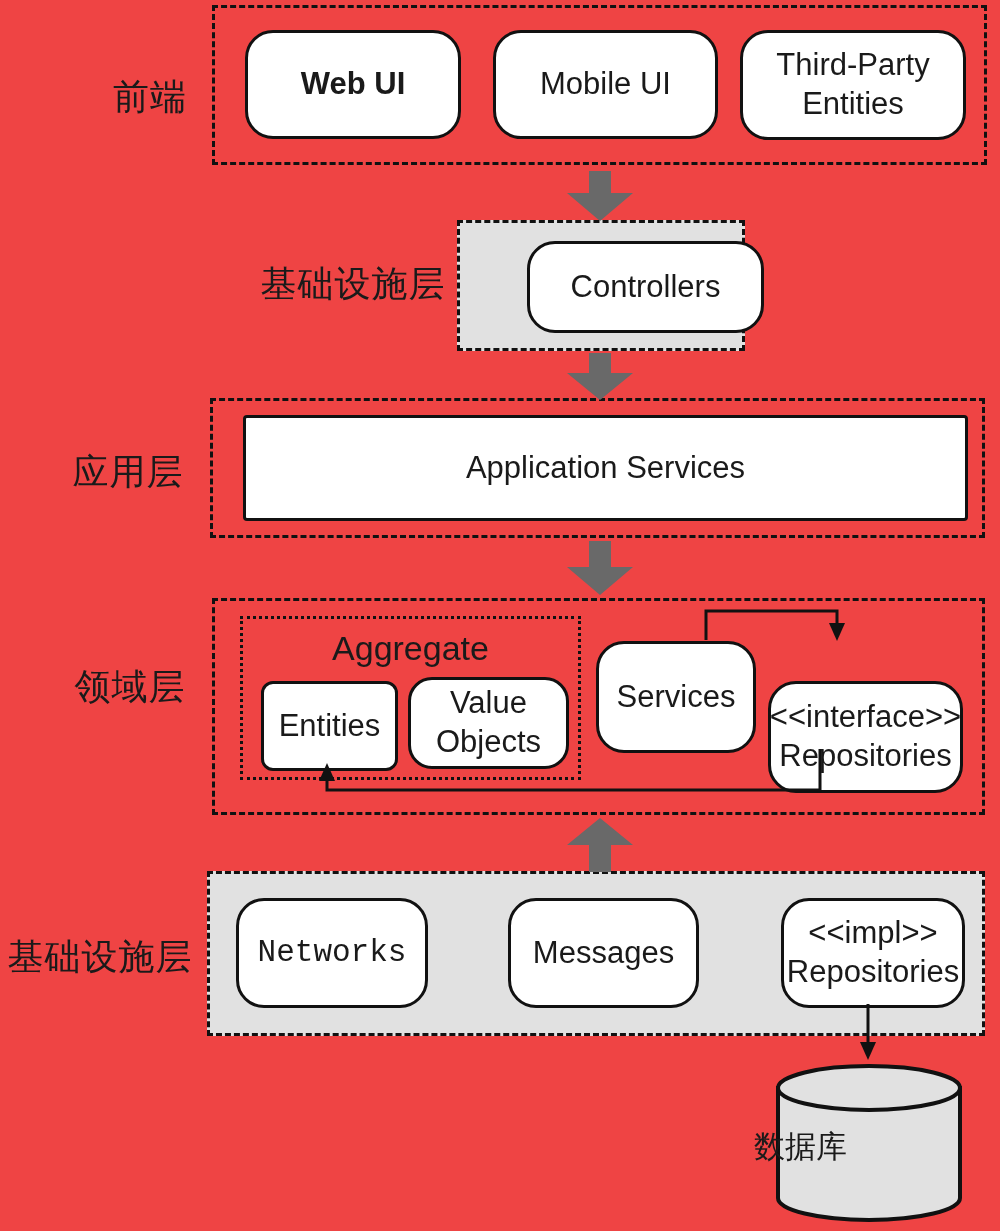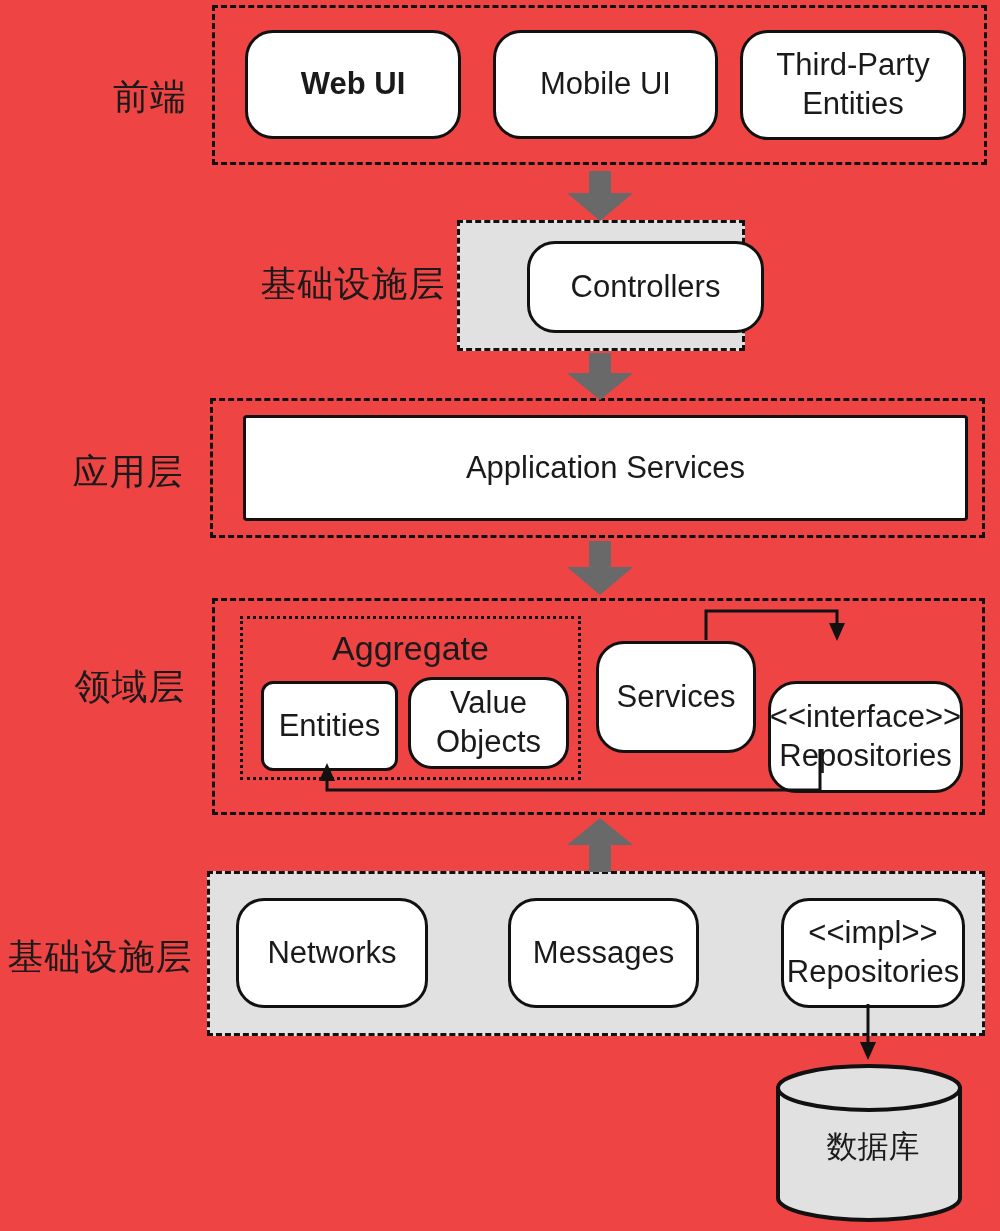--- a/index.html
+++ b/index.html
@@ -31,21 +31,21 @@
   }
   .aggregate-title{
     position:absolute;left:0;right:0;top:10px;text-align:center;font-size:34px;color:var(--text);
   }
   #overlay{position:absolute;left:0;top:0;width:1000px;height:1231px;z-index:5;pointer-events:none;}
   .block-arrow{fill:var(--arrow-gray);stroke:none;}
   .connector{stroke:var(--line);stroke-width:3;fill:none;}
   .connector-head{fill:var(--line);stroke:none;}
   .cyl{fill:var(--layer-fill-gray);stroke:var(--line);stroke-width:4;}
   .db-label{
-    position:absolute;left:793px;top:1126px;width:160px;text-align:center;
+    position:absolute;left:754px;top:1126px;width:160px;
     font-size:31px;z-index:6;color:var(--text);
   }
 </style>
 </head>
 <body>
 
 <div id="canvas">
 
   <div class="layer-label" style="left:90px;top:73px;width:120px;">前端</div>
   <div class="layer-label" style="left:258px;top:260px;width:190px;">基础设施层</div>
@@ -74,21 +74,21 @@
       <div class="node" style="left:18px;top:62px;width:137px;height:90px;border-radius:12px;">Entities</div>
       <div class="node" style="left:165px;top:58px;width:161px;height:92px;border-radius:24px;">Value
 Objects</div>
     </div>
     <div class="node" style="left:381px;top:40px;width:160px;height:112px;">Services</div>
     <div class="node" style="left:553px;top:40px;width:195px;height:112px;margin-top:40px;">&lt;&lt;interface&gt;&gt;
 Repositories</div>
   </div>
 
   <div class="layer-box gray" style="left:207px;top:871px;width:778px;height:165px;">
-    <div class="node" style="left:26px;top:24px;width:192px;height:110px;">Networks</div>
+    <div class="node" style="left:26px;top:24px;width:192px;height:110px;font-family:Liberation Mono, monospace;">Networks</div>
     <div class="node" style="left:298px;top:24px;width:191px;height:110px;">Messages</div>
     <div class="node" style="left:571px;top:24px;width:184px;height:110px;">&lt;&lt;impl&gt;&gt;
 Repositories</div>
   </div>
 
   <div class="db-label">数据库</div>
 
   <svg id="overlay" viewBox="0 0 1000 1231">
 
     <polygon class="block-arrow" points="589,171 611,171 611,193 633,193 600,221 567,193 589,193"></polygon>

